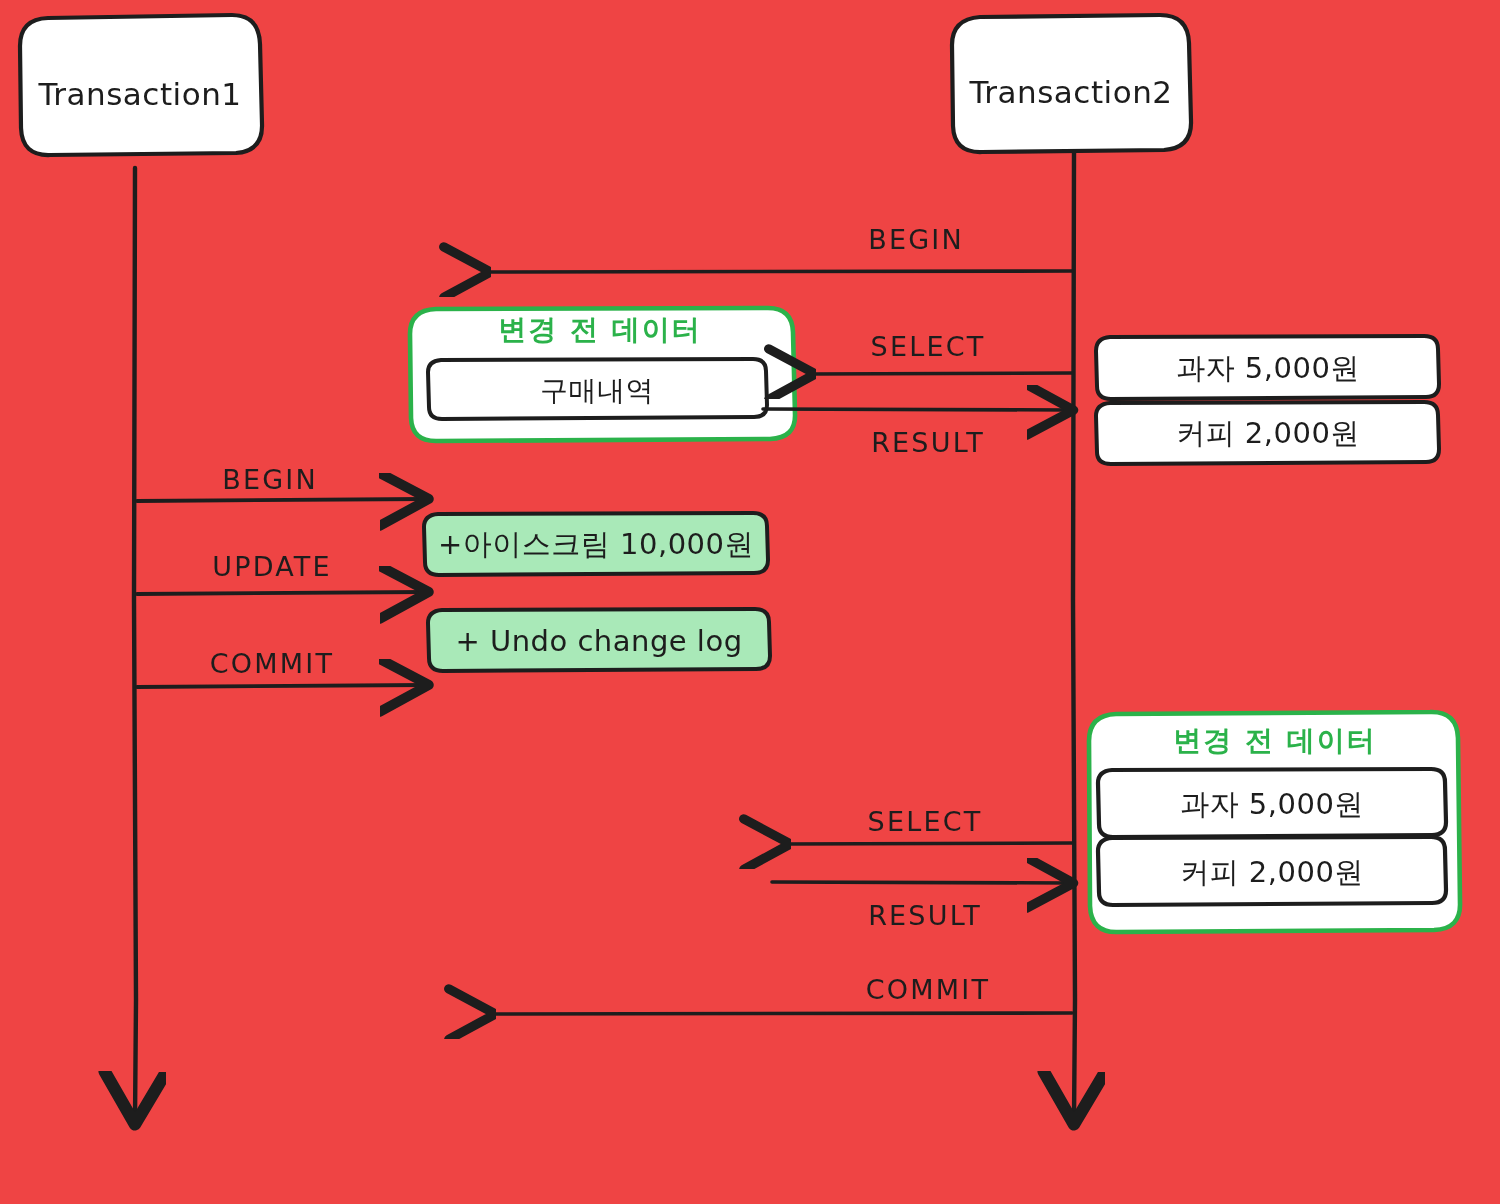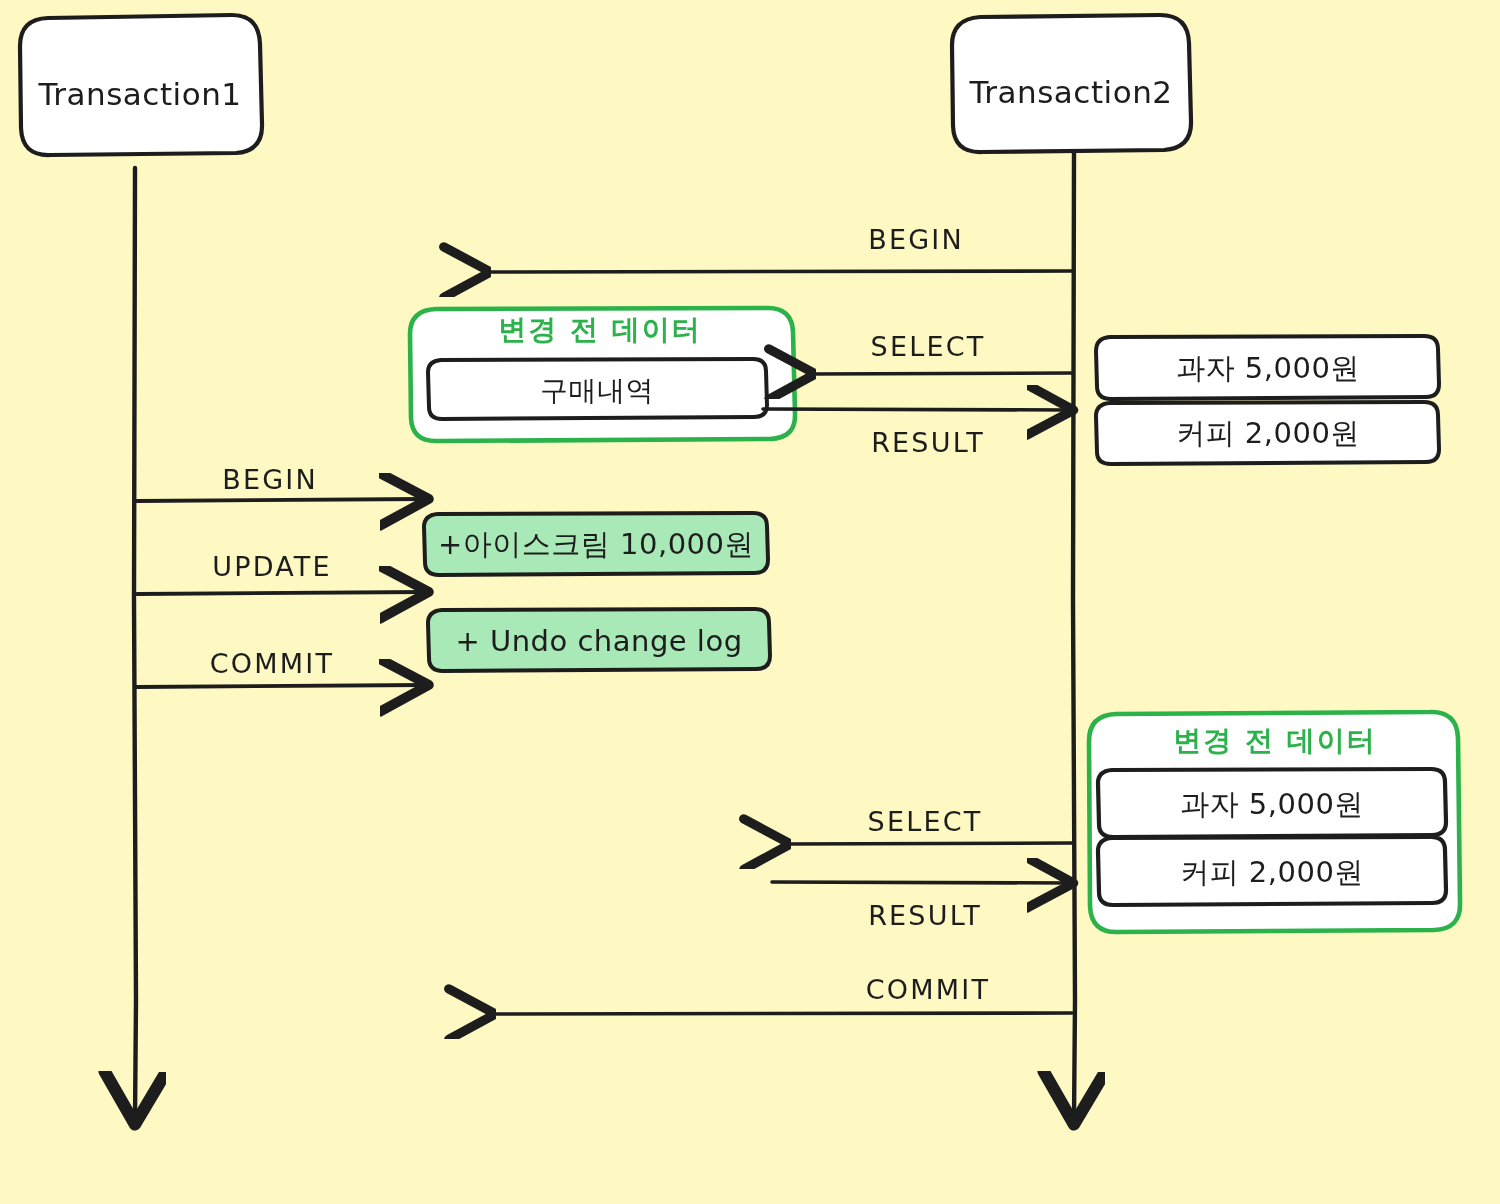--- a/index.html
+++ b/index.html
@@ -7,21 +7,21 @@
     padding: 0;
     background: #ffffff;
   }
   body {
     font-family: "Liberation Sans", sans-serif;
   }
   #canvas {
     position: relative;
     width: 1500px;
     height: 1204px;
-    background: #fef9c3;
+    background: #ef4444;
     overflow: hidden;
   }
   #diagram-svg {
     position: absolute;
     left: 0;
     top: 0;
     width: 1500px;
     height: 1204px;
   }
   .hand-text {

